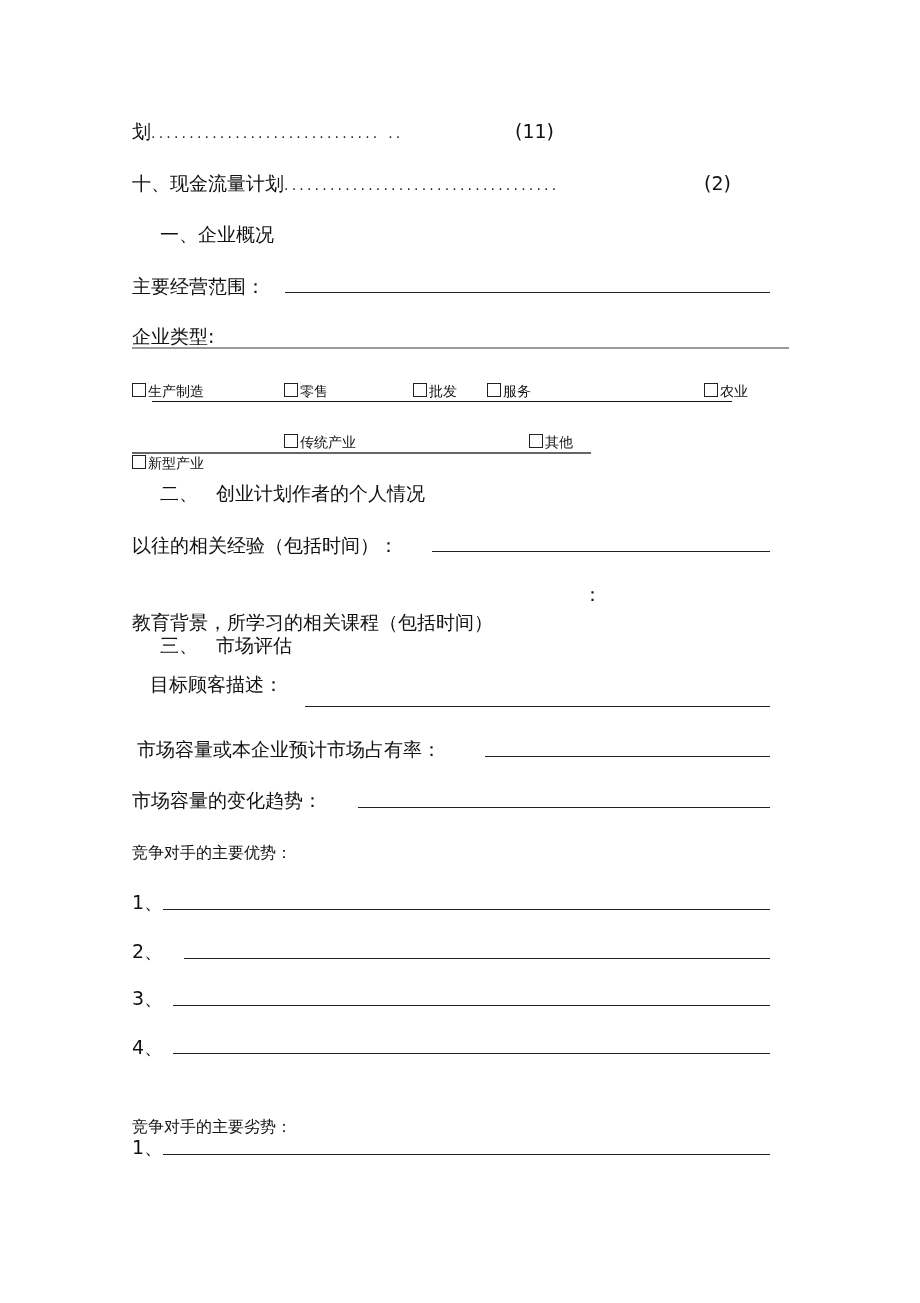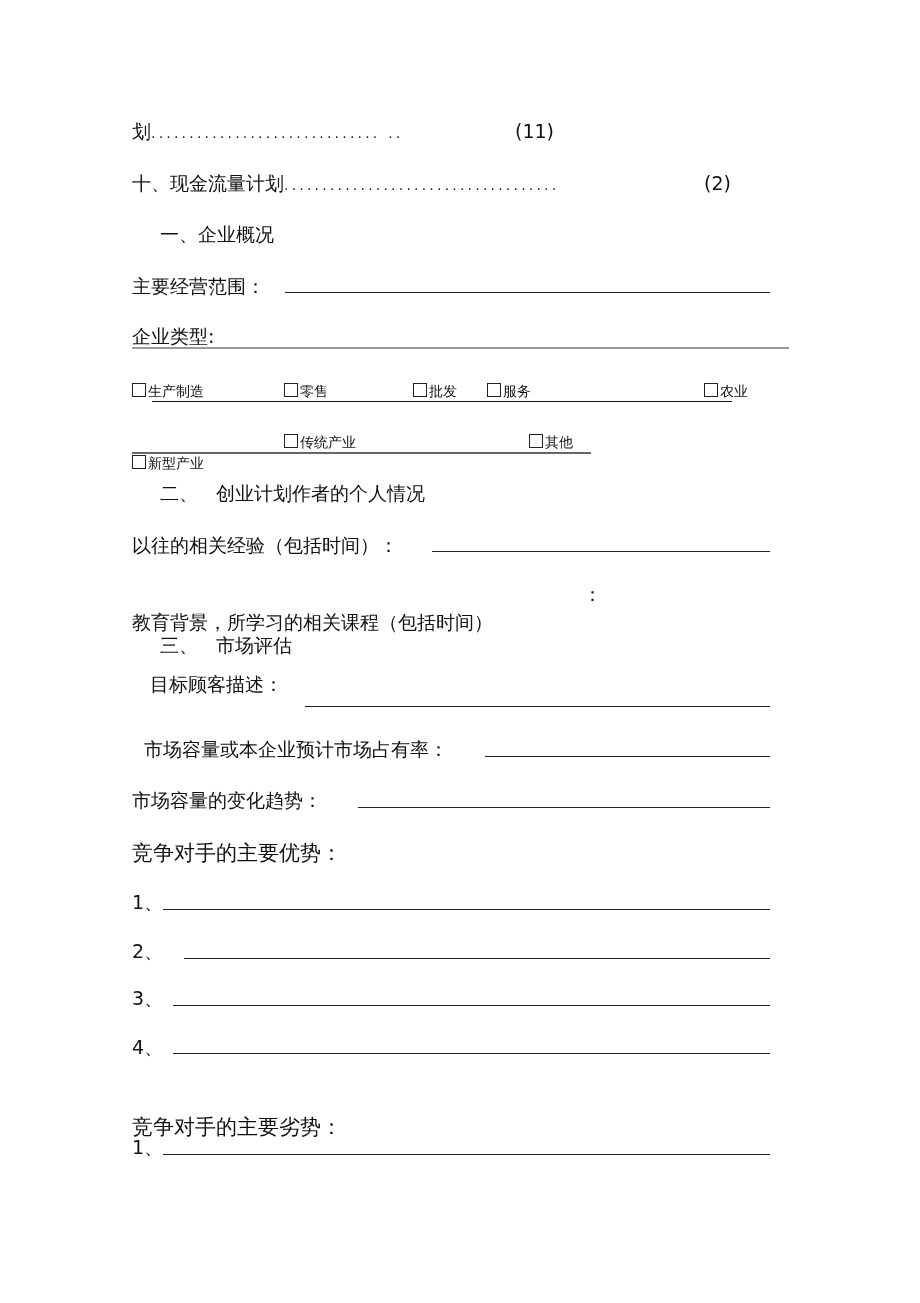--- a/index.html
+++ b/index.html
@@ -3,21 +3,21 @@
   <meta charset="utf-8">
   <style>
     html, body { margin: 0; padding: 0; background: #ffffff; }
     body {
       width: 920px; height: 1303px; position: relative; overflow: hidden;
       font-family: "DejaVu Sans", "Liberation Sans", sans-serif;
       color: #111111;
     }
     .abs { position: absolute; white-space: nowrap; }
     .txt { font-size: 19px; line-height: 24px; }
-    .sm { font-size: 21px; line-height: 22px; }
+    .sm { font-size: 16px; line-height: 22px; }
     .dots { font-size: 14px; letter-spacing: 3.2px; color: #222; }
     .line { position: absolute; height: 0; border-top: 1.4px solid #222; }
     .gline { position: absolute; height: 0; border-top: 2px solid #9a9a9a; }
     .uline { position: absolute; height: 0; border-top: 1.6px solid #111; }
     .uline2 { position: absolute; height: 0; border-top: 2.4px solid #666; }
     .cb {
       display: inline-block; width: 14px; height: 14px; border: 1.2px solid #222;
       vertical-align: -1px; margin-right: 2px; box-sizing: border-box;
     }
     .opt { position: absolute; white-space: nowrap; font-size: 14px; line-height: 24px; }
@@ -79,21 +79,21 @@
 
 <div class="abs txt" style="left:132px; top:582px;margin-top:28px;">教育背景，所学习的相关课程（包括时间）</div>
 <div class="abs txt" style="left:583px; top:582px;">：</div>
 
 <div class="abs txt" style="left:160px; top:633px;">三、</div>
 <div class="abs txt" style="left:216px; top:633px;">市场评估</div>
 
 <div class="abs txt" style="left:150px; top:660px;margin-top:12px;">目标顾客描述：</div>
 <div class="line" style="left:305px; width:465px; top:706px;"></div>
 
-<div class="abs txt" style="left:144px; top:737px;">市场容量或本企业预计市场占有率：</div>
+<div class="abs txt" style="left:137px; top:737px;">市场容量或本企业预计市场占有率：</div>
 <div class="line" style="left:485px; width:285px; top:756px;"></div>
 
 <div class="abs txt" style="left:132px; top:788px;text-align:center;">市场容量的变化趋势：</div>
 <div class="line" style="left:358px; width:412px; top:807px;"></div>
 
 <div class="abs sm" style="left:132px; top:842px;">竞争对手的主要优势：</div>
 
 <div class="abs txt" style="left:132px; top:890px;">1、</div>
 <div class="line" style="left:163px; width:607px; top:909px;"></div>
 

